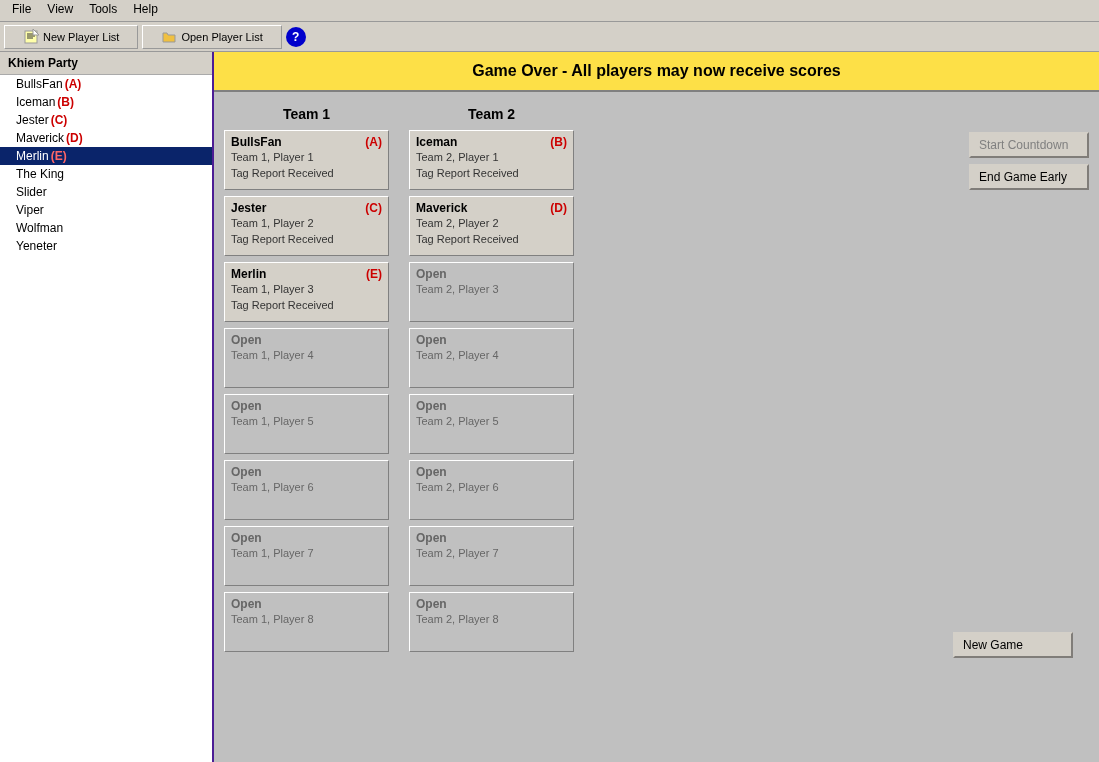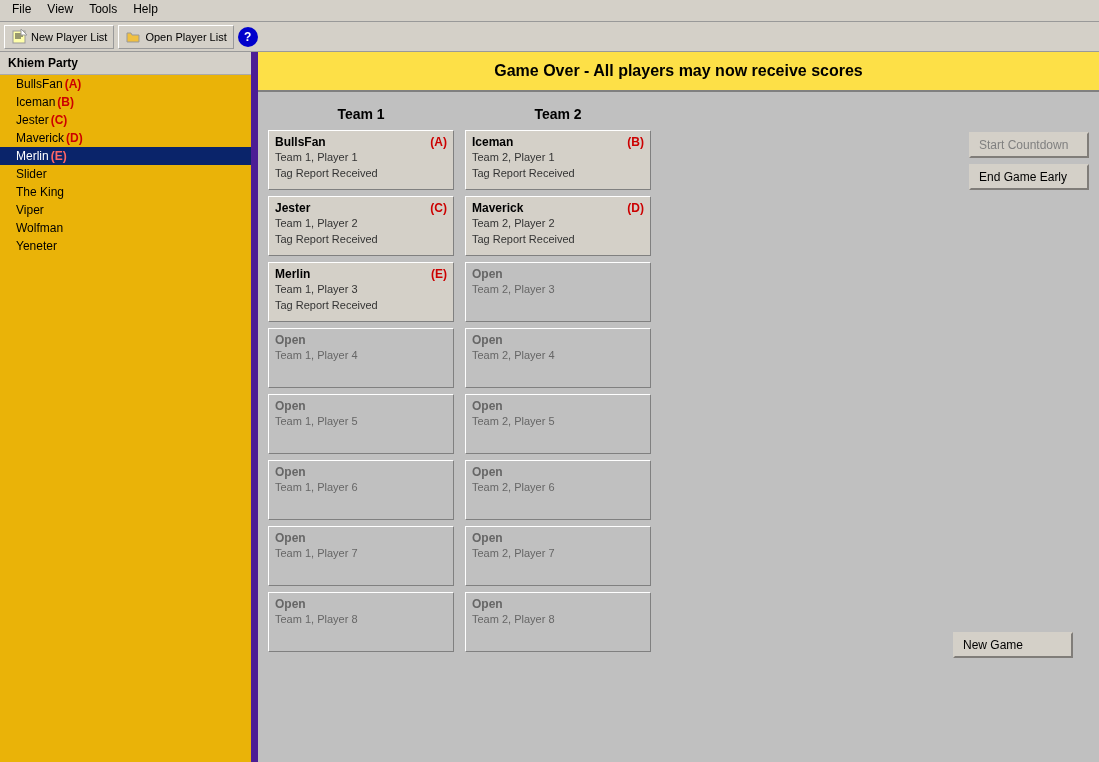--- a/index.html
+++ b/index.html
@@ -27,21 +27,21 @@
       display: flex;
       align-items: center;
       height: 30px;
       padding: 2px 4px;
       gap: 4px;
     }
     .toolbar-btn {
       display: flex;
       align-items: center;
       gap: 4px;
-      padding: 2px 6px;
+      padding: 2px 18px;
       background: #d4d0c8;
       border: 1px solid #999;
       border-top-color: #fff;
       border-left-color: #fff;
       cursor: pointer;
       font-size: 11px;
       height: 24px;
     }
     .toolbar-icon {
       width: 16px;
@@ -63,23 +63,23 @@
     }
 
     
     .main-layout {
       display: flex;
       height: calc(762px - 52px);
     }
 
     
     .sidebar {
-      width: 258px;
-      background: #eab308;
-      border-right: 7px solid #4c1d95;
+      width: 214px;
+      background: #ffffff;
+      border-right: 2px solid #4c1d95;
       overflow-y: auto;
     }
     .sidebar-header {
       background: #d4d0c8;
       padding: 4px 8px;
       font-weight: bold;
       font-size: 12px;
       border-bottom: 1px solid #aaa;
     }
     .sidebar-item {
@@ -109,22 +109,22 @@
     .game-over-header {
       background: #fde047;
       text-align: center;
       padding: 10px;
       font-size: 16px;
       font-weight: bold;
       color: #000;
       border-bottom: 2px solid #808080;
     }
     .team-section {
-      width: 186px;
-      margin-right: 1px;
+      width: 165px;
+      margin-right: 10px;
     }
     .team-header {
       text-align: center;
       font-size: 14px;
       font-weight: bold;
       padding: 4px 0;
       margin-bottom: 4px;
     }
 
     
@@ -241,24 +241,24 @@
         </div>
         <div class="sidebar-item">
           <span>Maverick </span>
           <span class="tag">(D)</span>
         </div>
         <div class="sidebar-item selected">
           <span>Merlin </span>
           <span class="tag">(E)</span>
         </div>
         <div class="sidebar-item">
+          <span>The King </span>
+        </div>
+        <div class="sidebar-item">
           <span>Slider </span>
-        </div>
-        <div class="sidebar-item">
-          <span>The King </span>
         </div>
         <div class="sidebar-item">
           <span>Viper </span>
         </div>
         <div class="sidebar-item">
           <span>Wolfman </span>
         </div>
         <div class="sidebar-item">
           <span>Yeneter </span>
         </div>

